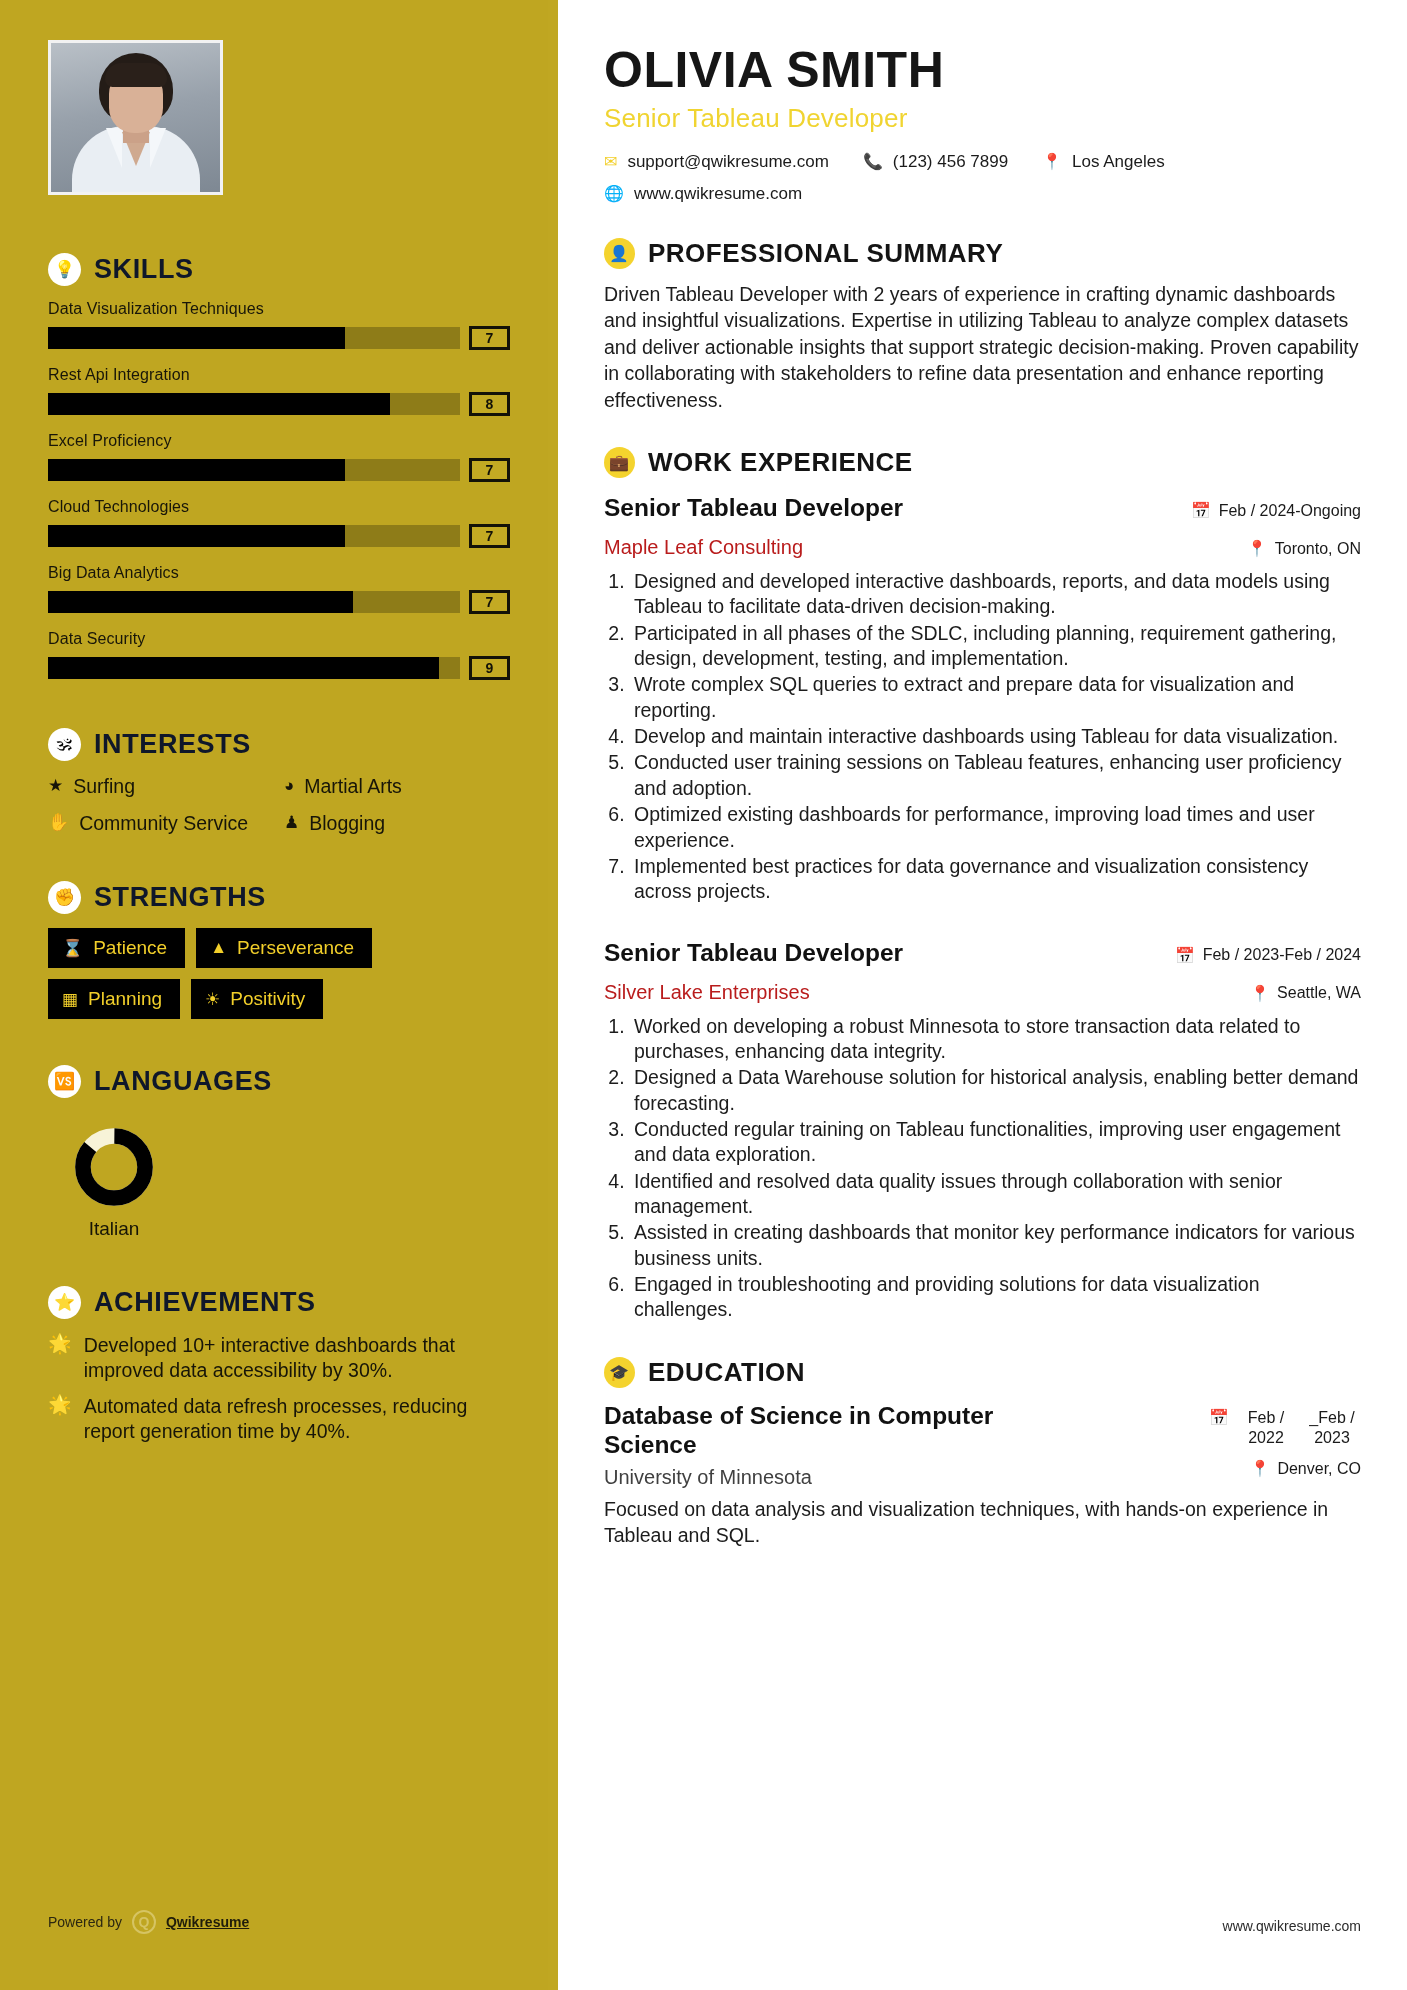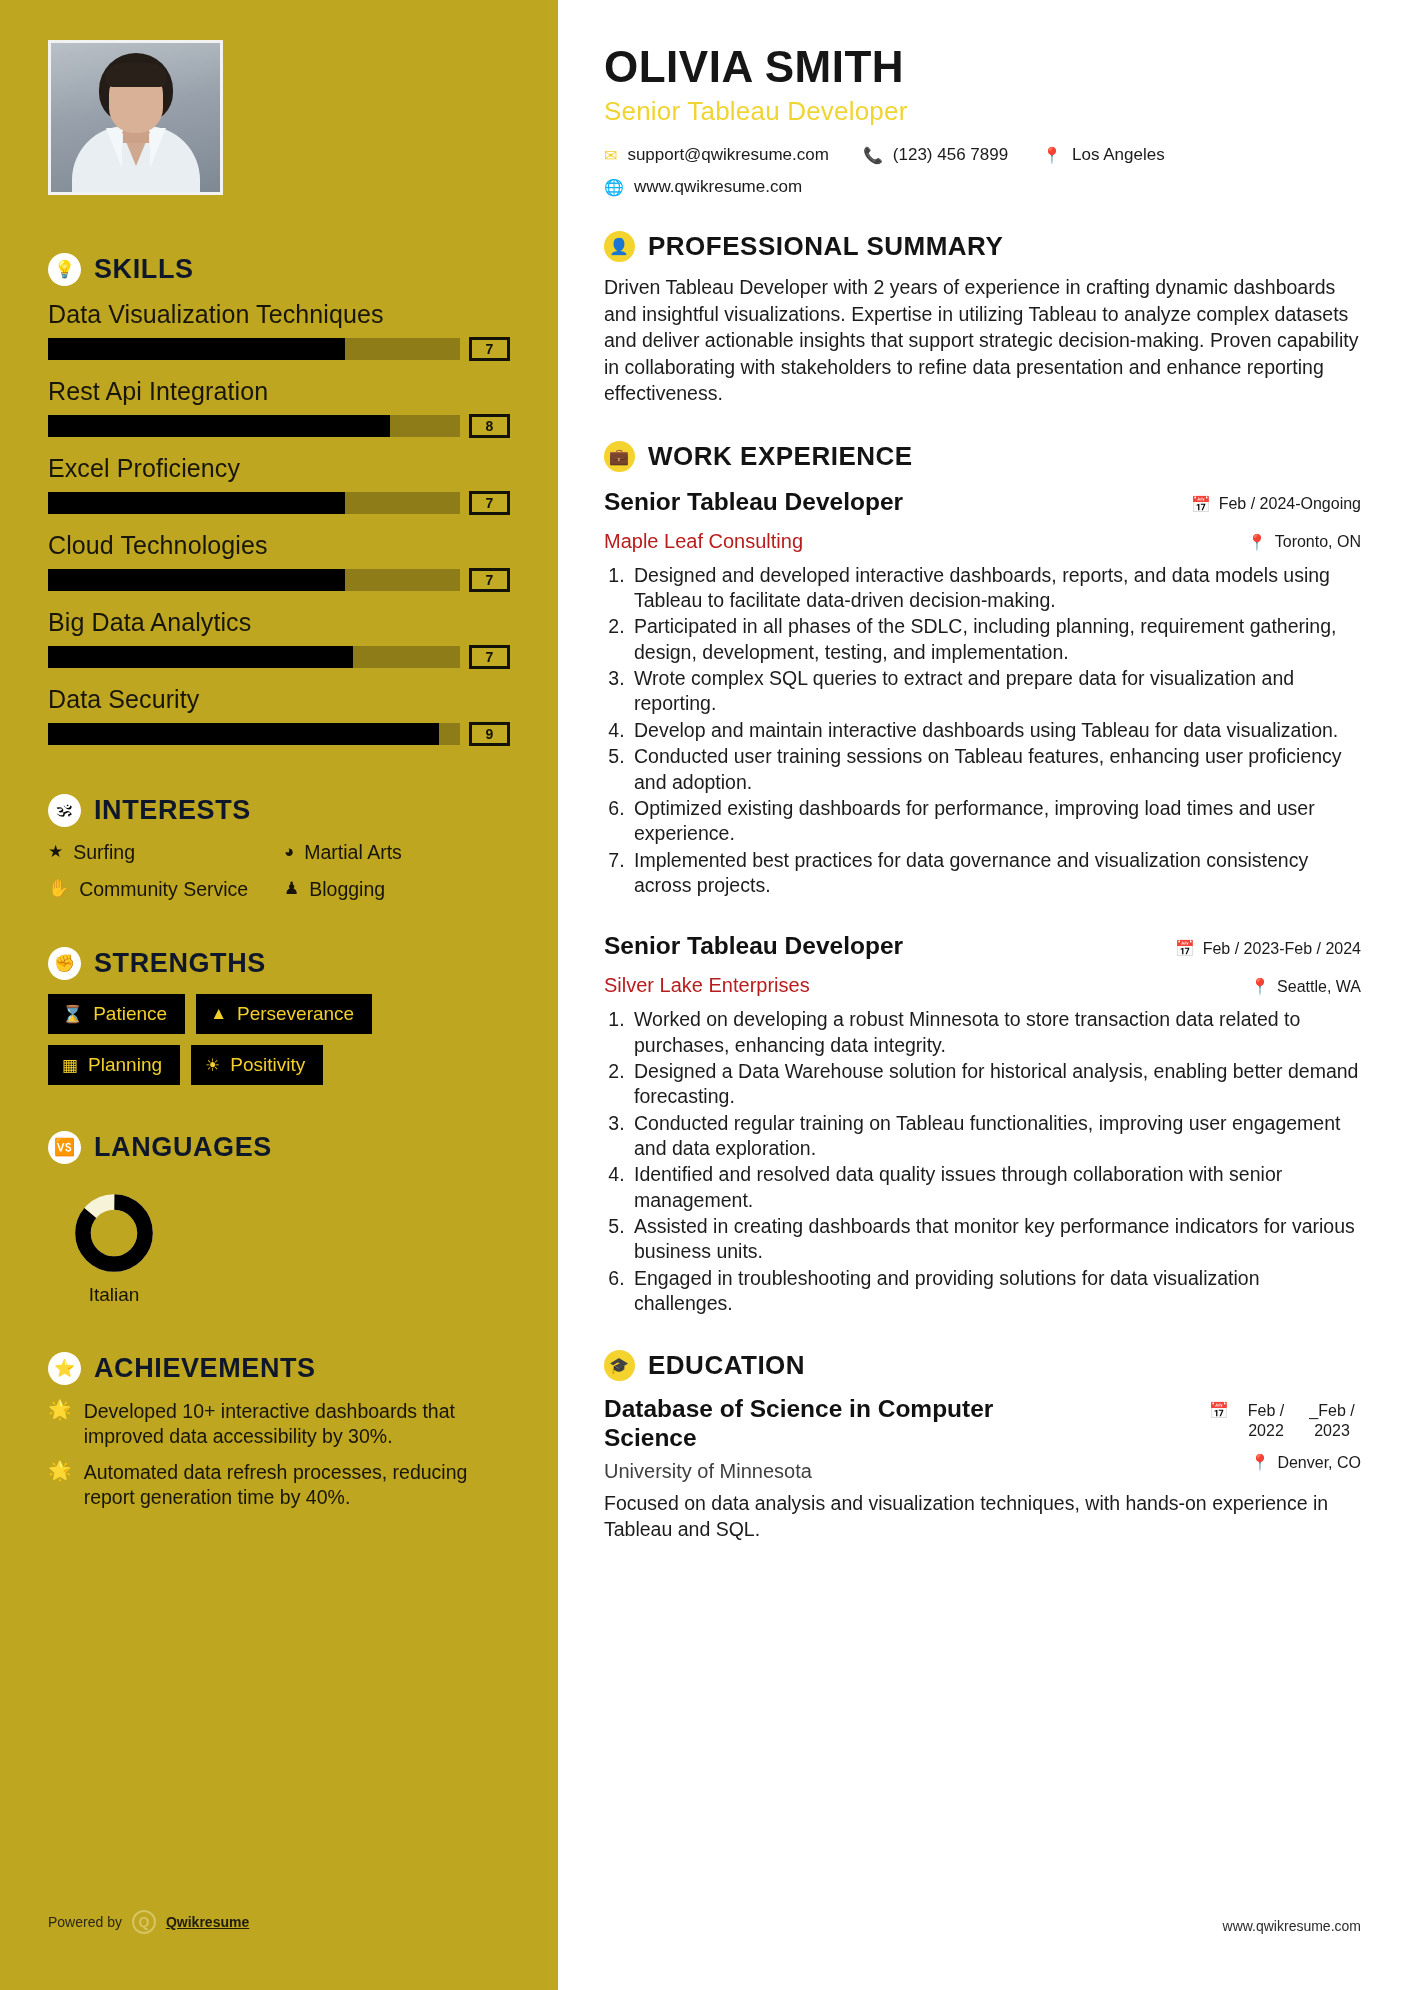--- a/index.html
+++ b/index.html
@@ -100,21 +100,21 @@
     font-weight: bold;
     letter-spacing: 0.6px;
     color: #0f172a;
     text-align: center;
   }
 
   
   .skills { margin-bottom: 48px; }
   .skill { margin-bottom: 16px; }
   .skill-name {
-    font-size: 25px;
+    font-size: 16px;
     color: #181609;
     margin-bottom: 8px;
     letter-spacing: 0.1px;
   }
   .skill-row { display: flex; align-items: center; gap: 9px; }
   .skill-track {
     flex: 1;
     height: 22px;
     background: #8e7c18;
     position: relative;
@@ -219,21 +219,21 @@
   }
 
   
   .main {
     flex: 1;
     padding: 44px 46px 0 46px;
     position: relative;
     background: #fff;
   }
   .name {
-    font-size: 44px;
+    font-size: 50px;
     font-weight: bold;
     letter-spacing: 0.5px;
     color: #161616;
     line-height: 1.05;
   }
   .role {
     font-size: 26px;
     color: #f0d431;
     margin-top: 6px;
     letter-spacing: 0.2px;

